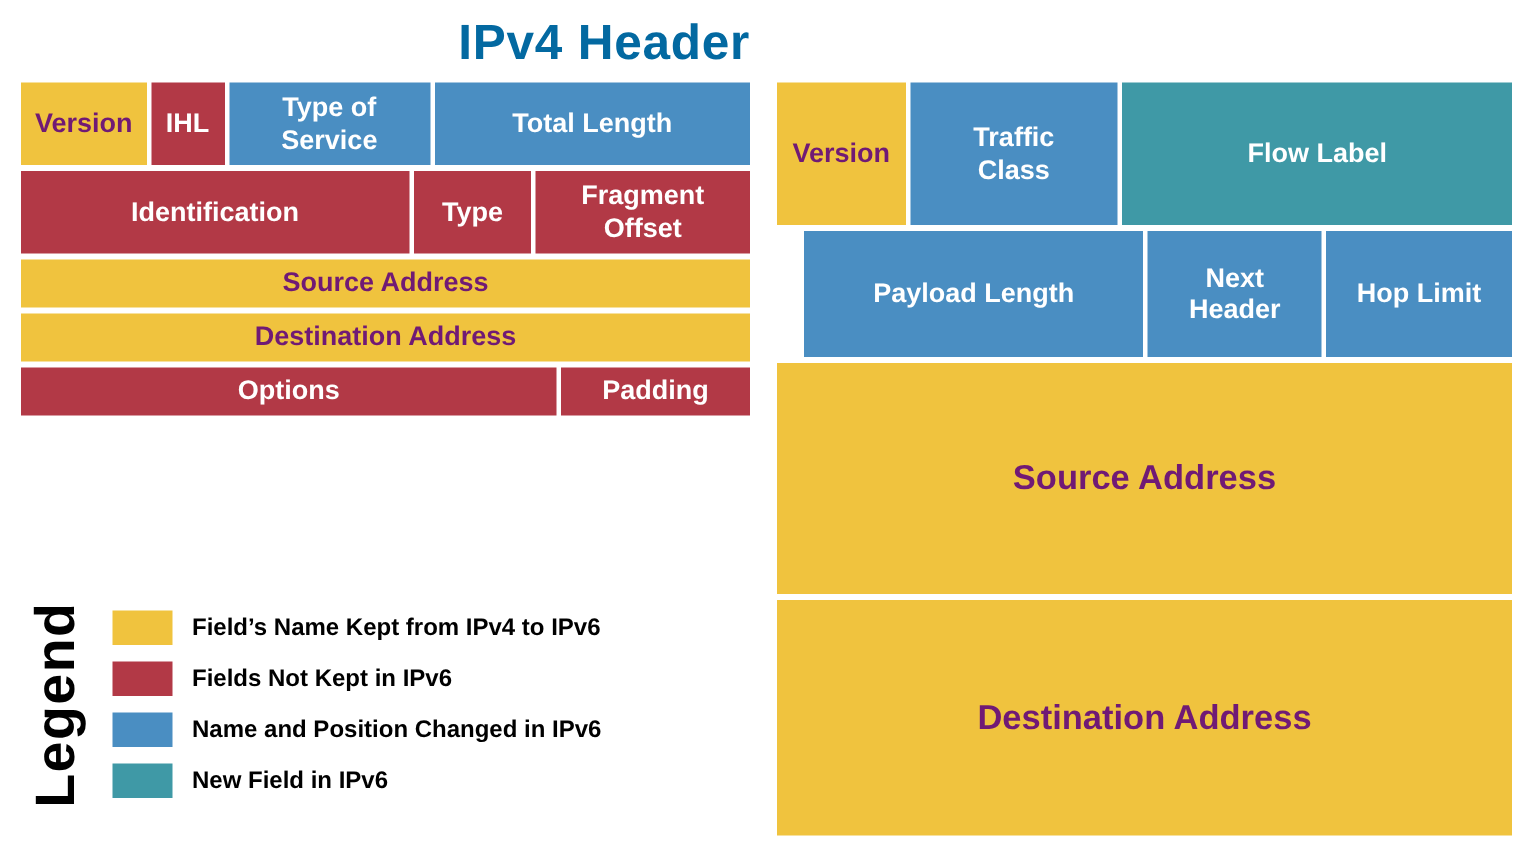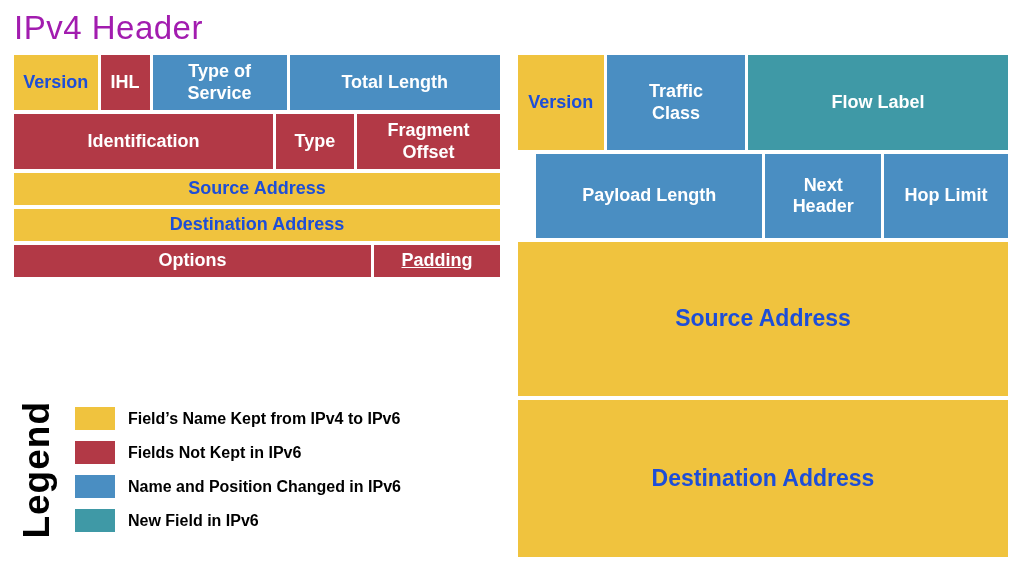--- a/index.html
+++ b/index.html
@@ -8,24 +8,24 @@
   .page {
     position: relative;
     width: 1024px;
     height: 577px;
     background: #ffffff;
     overflow: hidden;
   }
   .title {
     position: absolute;
     top: 9px;
-    text-align: left;
+    text-align: right;
     font-size: 33px;
-    font-weight: 400;
-    color: #a21caf;
+    font-weight: 700;
+    color: #0369a1;
     letter-spacing: 0.5px;
   }
   .ipv4-title { left: 14px; width: 486px; }
   .ipv6-title { left: 518px; width: 490px; }
 
   .header-table {
     position: absolute;
     top: 55px;
     display: flex;
     flex-direction: column;
@@ -40,21 +40,21 @@
     align-items: center;
     justify-content: center;
     text-align: center;
     color: #ffffff;
     font-weight: 700;
     font-size: 18px;
     line-height: 1.18;
     padding: 2px 4px;
     white-space: pre-line;
   }
-  .hcell.dark { color: #1d4ed8; }
+  .hcell.dark { color: #701a75; }
   .hcell.lg { font-size: 23px; }
 
   .legend {
     position: absolute;
     left: 16px;
     top: 401px;
     display: flex;
     align-items: center;
     gap: 17px;
   }
@@ -109,21 +109,21 @@
 Offset</div>
       </div>
       <div class="hrow" style="height: 32px;">
         <div class="hcell dark" style="flex: 486 1 0px; background: var(--c-kept);">Source Address</div>
       </div>
       <div class="hrow" style="height: 32px;">
         <div class="hcell dark" style="flex: 486 1 0px; background: var(--c-kept);">Destination Address</div>
       </div>
       <div class="hrow" style="height: 32px;">
         <div class="hcell" style="flex: 361 1 0px; background: var(--c-removed);">Options</div>
-        <div class="hcell" style="flex: 122 1 0px; background: var(--c-removed); text-decoration: underline;">Padding</div>
+        <div class="hcell" style="flex: 122 1 0px; background: var(--c-removed);">Padding</div>
       </div>
     </div>
   <div class="header-table ipv6-table" id="ipv6-table">
       <div class="hrow" style="height: 95px;">
         <div class="hcell dark" style="flex: 82 1 0px; background: var(--c-kept);">Version</div>
         <div class="hcell" style="flex: 138 1 0px; background: var(--c-changed);">Traffic
 Class</div>
         <div class="hcell" style="flex: 266 1 0px; background: var(--c-new);">Flow Label</div>
       </div>
       <div class="hrow" style="height: 84px; margin-left: 18px;">

